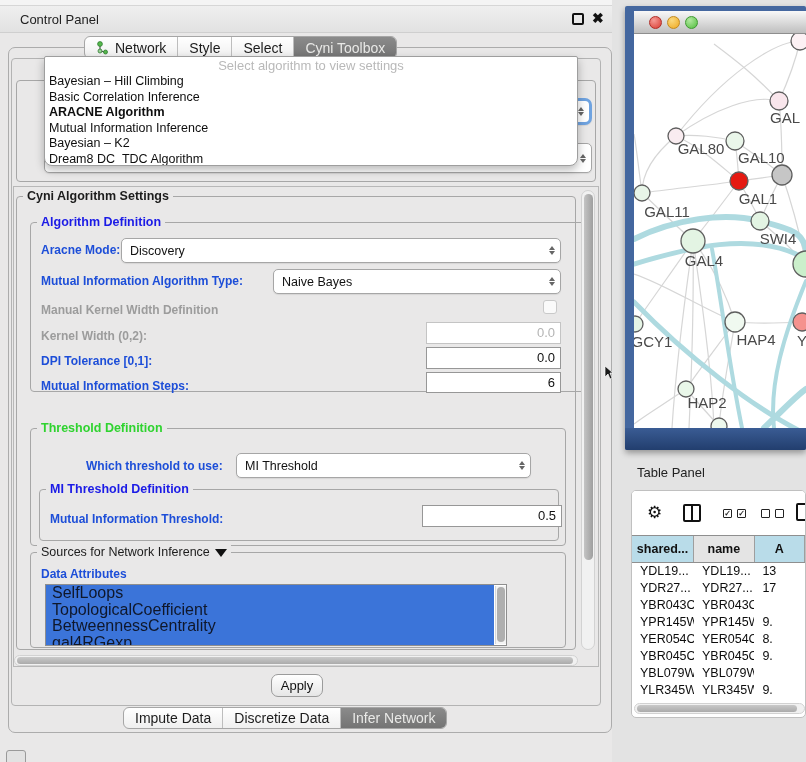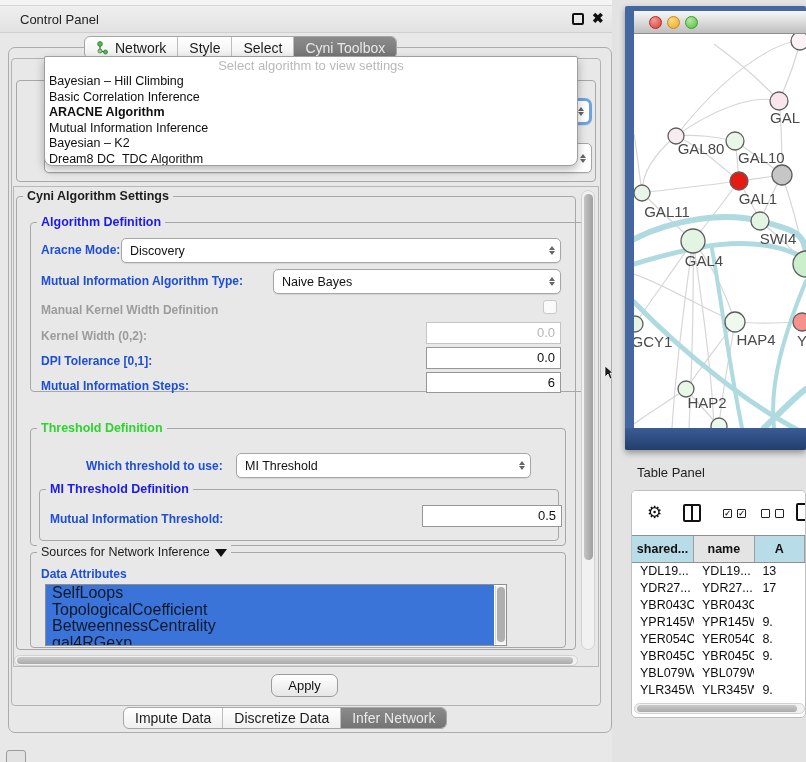--- a/index.html
+++ b/index.html
@@ -295,21 +295,21 @@
     </div>
   </div>
 
   <div class="abs vscroll" style="left:581px; top:190px; height:460px;">
     <div class="thumb" style="top:3px; height:366px;"></div>
   </div>
   <div class="abs hscroll" style="left:14px; top:655px; width:564px;">
     <div class="thumb" style="left:2px; width:556px;"></div>
   </div>
 
-  <div class="abs btn" style="left:271px; top:674px; width:67px; height:23px;">Apply</div>
+  <div class="abs btn" style="left:271px; top:674px; width:52px; height:23px;">Apply</div>
 
   <div class="abs" style="left:123px; top:707px; z-index:20;">
     <div class="tabbar" style="height:22px;">
       <div class="tab">
           <span>Impute Data</span>
         </div>
       <div class="tab">
           <span>Discretize Data</span>
         </div>
       <div class="tab sel">

